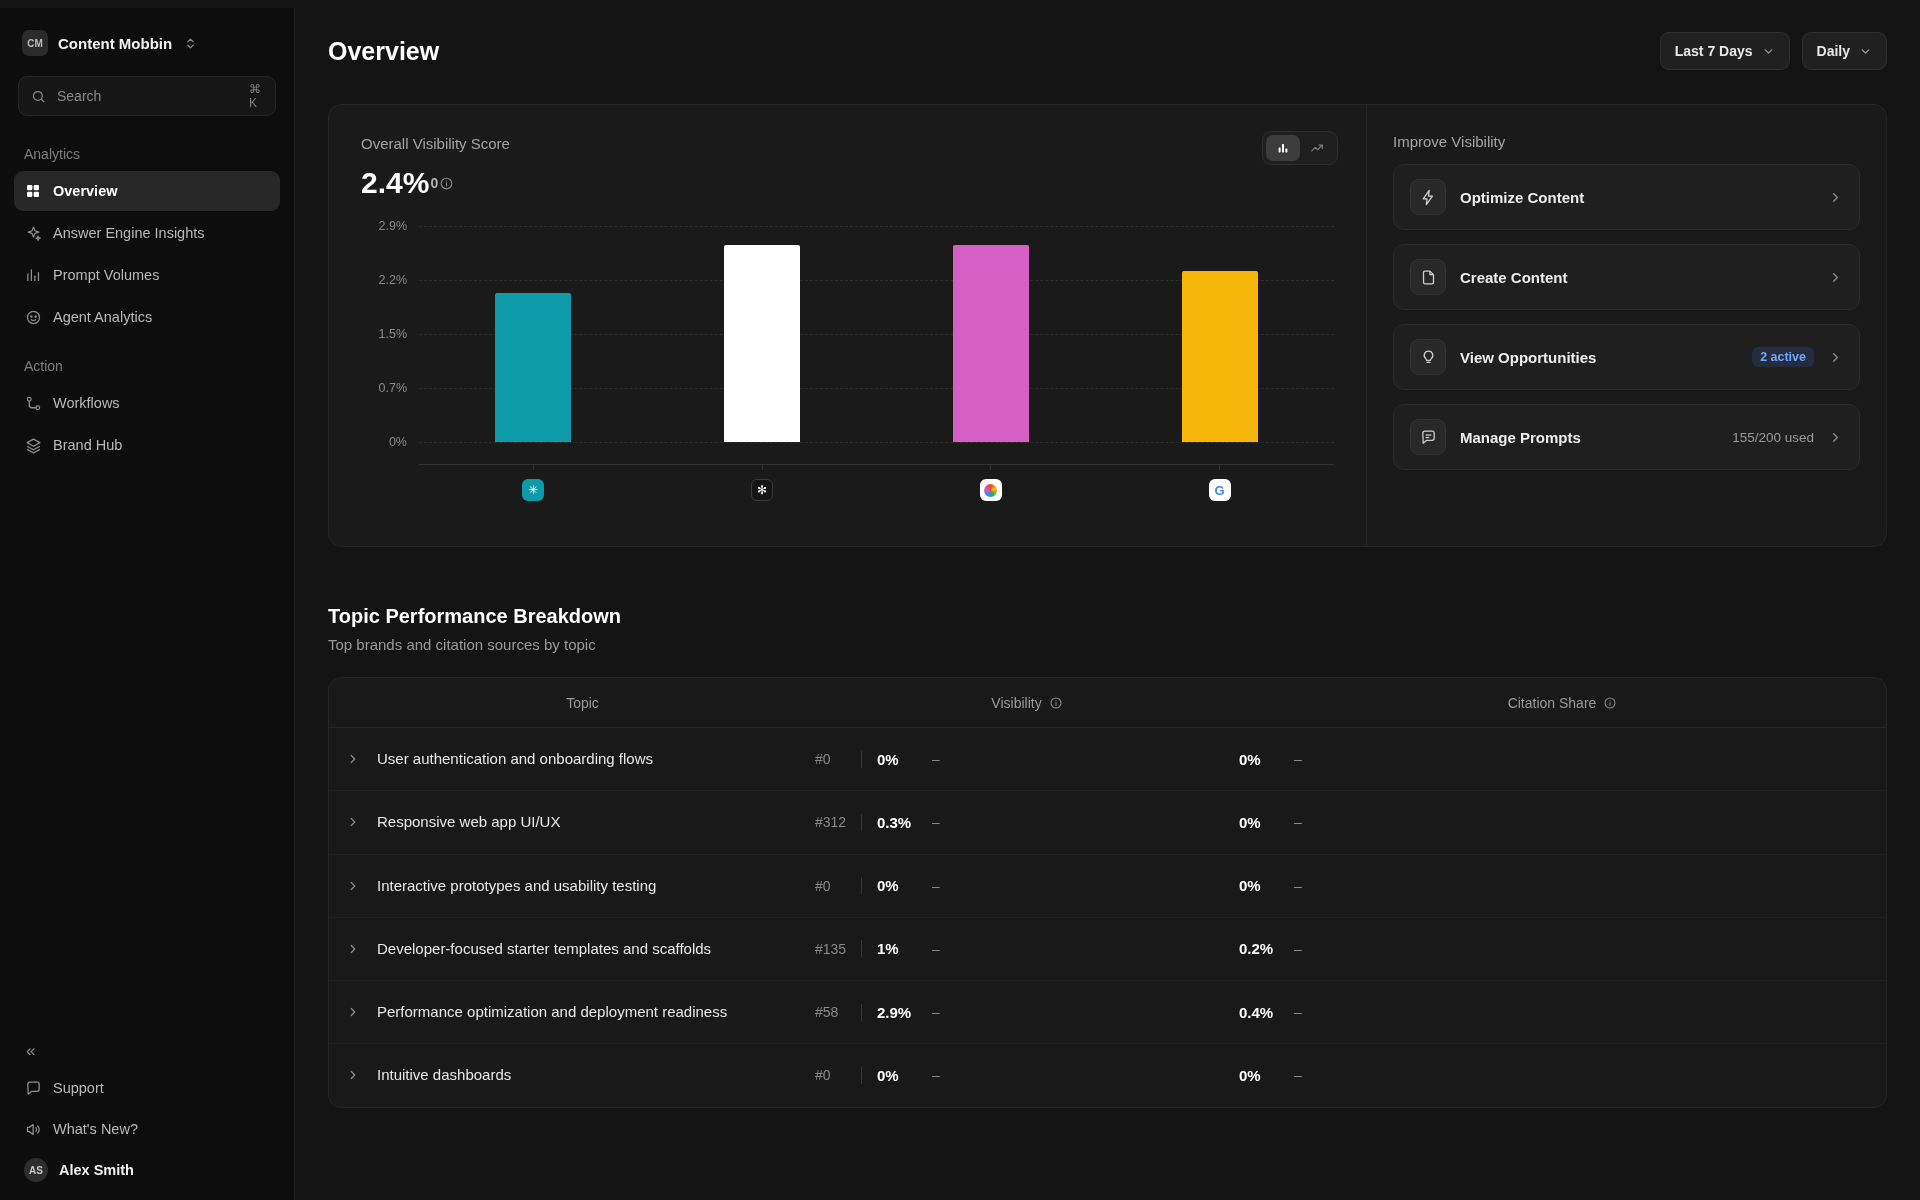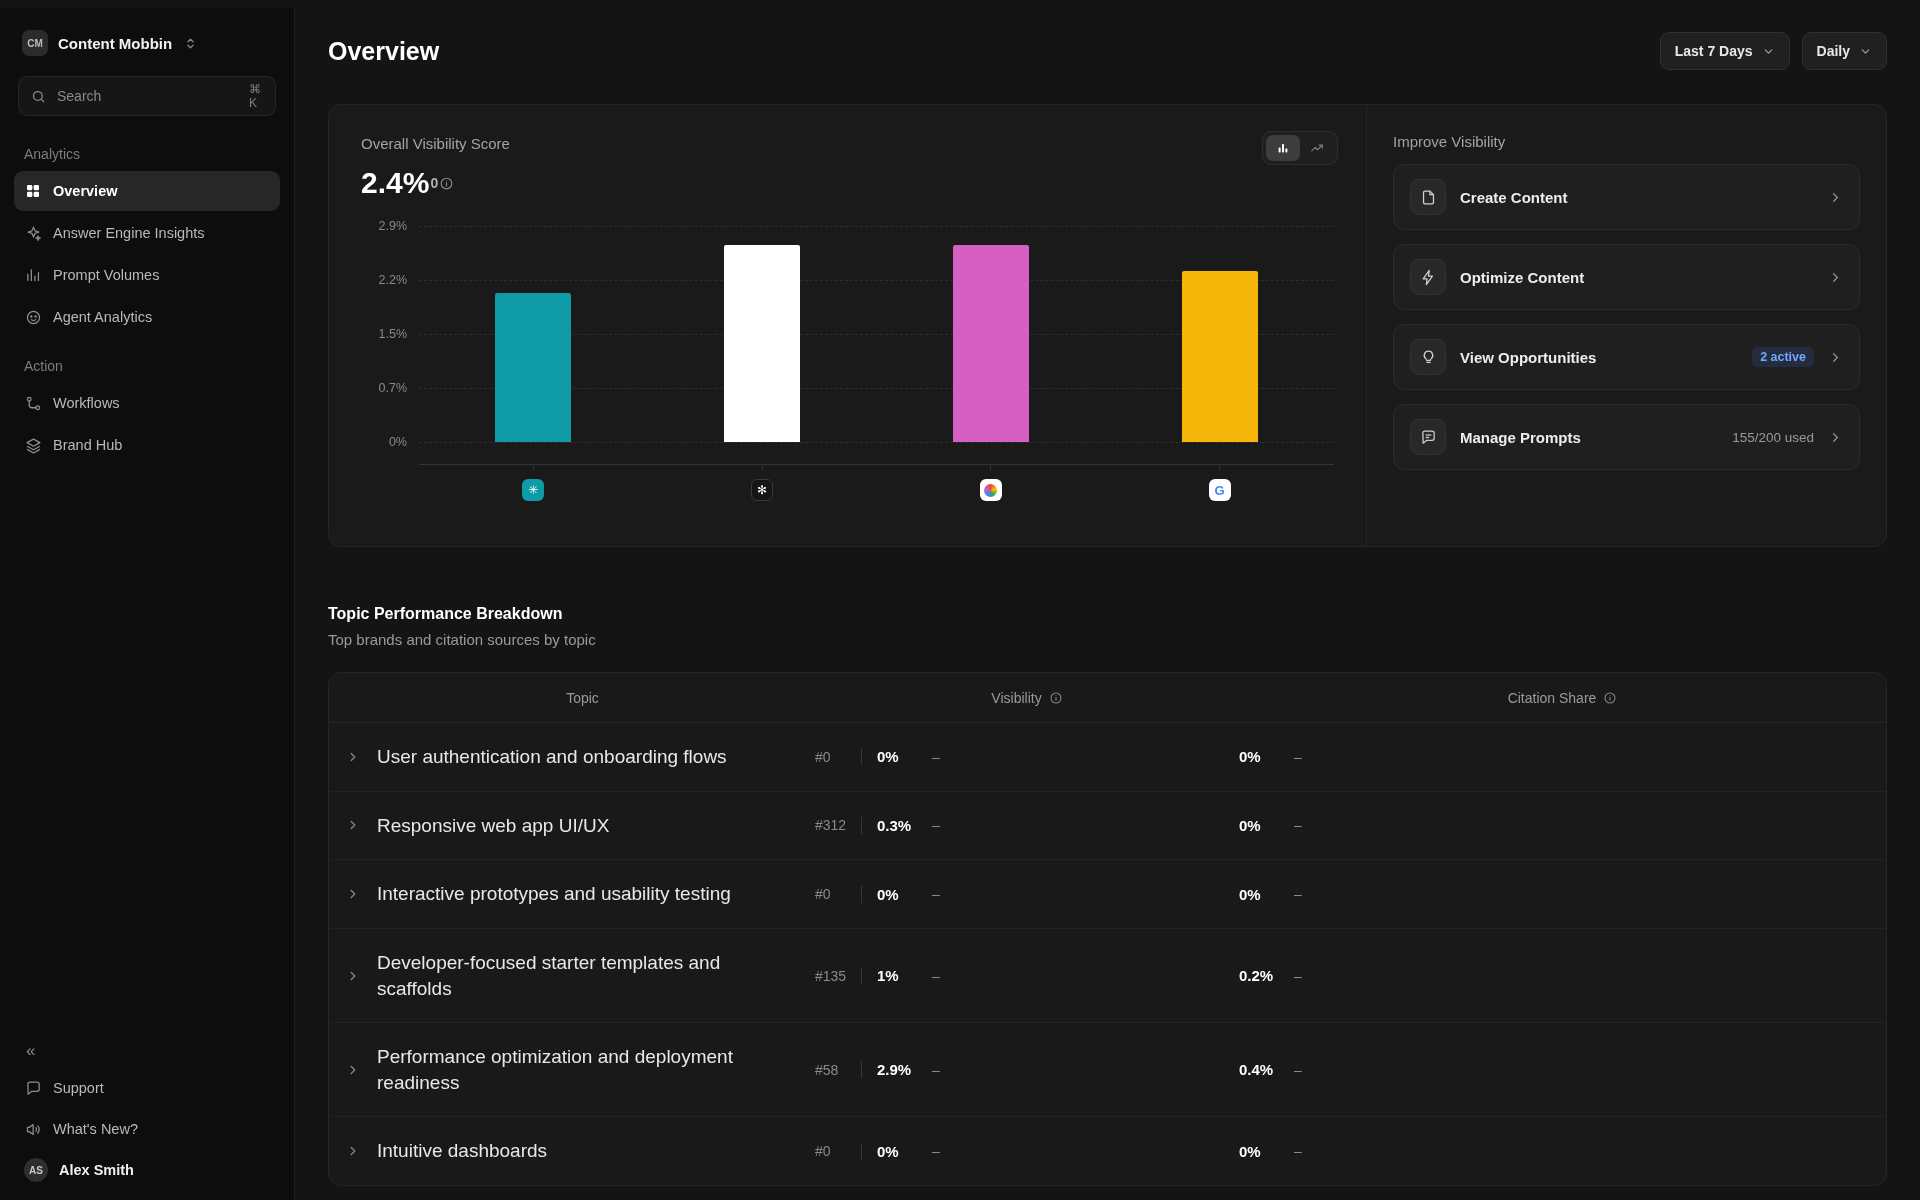--- a/index.html
+++ b/index.html
@@ -86,32 +86,32 @@
   .action-ic { width:36px; height:36px; border-radius:9px; background:#282828; border:1px solid #333;
     color:#cfcfcf; display:flex; align-items:center; justify-content:center; }
   .action-label { font-size:15px; font-weight:600; color:#ededed; flex:1; }
   .action-badge { font-size:12.5px; font-weight:700; color:#6ea8ff; background:rgba(70,130,246,0.14);
     border-radius:6px; padding:3px 8px; }
   .action-meta { font-size:13.5px; color:#9a9a9a; }
   .chev { color:#8a8a8a; display:flex; }
 
   
   .topics-head { margin-top:58px; }
-  .topics-title { font-size:16px; font-weight:700; color:#ffffff; }
+  .topics-title { font-size:20px; font-weight:700; color:#ffffff; }
   .topics-sub { font-size:15px; color:#9a9a9a; margin-top:8px; }
   .table-card { margin-top:24px; background:#191919; border:1px solid #262626; border-radius:13px;
     overflow:hidden; }
   .trow { display:grid; grid-template-columns:48px 438px 424px 1fr; align-items:center; }
   .thead { height:50px; border-bottom:1px solid #262626; color:#9a9a9a; font-size:14px; }
   .thead .th-topic { grid-column:1 / span 2; padding-left:21px; }
   .th-flex { display:flex; align-items:center; gap:7px;justify-content:center; }
   .trow.datarow { border-bottom:1px solid #222222; padding:21px 0; cursor:pointer; }
   .trow.datarow:last-child { border-bottom:none; }
   .row-chev { display:flex; justify-content:center; color:#8a8a8a; }
-  .topic-txt { font-size:19px; color:#e8e8e8; line-height:1.35; padding-right:28px; }
+  .topic-txt { font-size:15px; color:#e8e8e8; line-height:1.35; padding-right:28px; }
   .vis-cell { display:flex; align-items:center; }
   .rank { width:46px; font-size:14px; color:#8a8a8a; }
   .vdiv { width:1px; height:17px; background:#363636; }
   .val { font-size:15px; font-weight:700; color:#ffffff; margin-left:15px; min-width:55px; }
   .delta { font-size:14px; color:#8a8a8a; }
   .cit-cell { display:flex; align-items:center; }
   .cit-cell .val { margin-left:0; }
   svg { display:block; }
 </style>
 </head>
@@ -350,39 +350,39 @@
         </div>
       </div>
     </div>
 
     <div class="actions-pane">
       <div class="card-title">Improve Visibility</div>
 
       <div class="action-item">
         <span class="action-ic">
           <svg width="17" height="17" viewBox="0 0 24 24" fill="none" stroke="currentColor" stroke-width="1.8" stroke-linejoin="round">
-              <path d="M14 3H7a2 2 0 0 0-2 2v14a2 2 0 0 0 2 2h10a2 2 0 0 0 2-2V8z"></path>
-              <polyline points="14 3 14 8 19 8"></polyline>
-            </svg>
-        </span>
-        <span class="action-label">Create Content</span>
+              <path d="M13 2L4.5 14H10l-1 8 8.5-12H12z"></path>
+            </svg>
+        </span>
+        <span class="action-label">Optimize Content</span>
         <span class="chev">
           <svg width="15" height="15" viewBox="0 0 24 24" fill="none" stroke="currentColor" stroke-width="2.2" stroke-linecap="round" stroke-linejoin="round">
               <polyline points="9 6 15 12 9 18"></polyline>
             </svg>
         </span>
       </div>
 
       <div class="action-item">
         <span class="action-ic">
           <svg width="17" height="17" viewBox="0 0 24 24" fill="none" stroke="currentColor" stroke-width="1.8" stroke-linejoin="round">
-              <path d="M13 2L4.5 14H10l-1 8 8.5-12H12z"></path>
-            </svg>
-        </span>
-        <span class="action-label">Optimize Content</span>
+              <path d="M14 3H7a2 2 0 0 0-2 2v14a2 2 0 0 0 2 2h10a2 2 0 0 0 2-2V8z"></path>
+              <polyline points="14 3 14 8 19 8"></polyline>
+            </svg>
+        </span>
+        <span class="action-label">Create Content</span>
         <span class="chev">
           <svg width="15" height="15" viewBox="0 0 24 24" fill="none" stroke="currentColor" stroke-width="2.2" stroke-linecap="round" stroke-linejoin="round">
               <polyline points="9 6 15 12 9 18"></polyline>
             </svg>
         </span>
       </div>
 
       <div class="action-item">
         <span class="action-ic">
           <svg width="17" height="17" viewBox="0 0 24 24" fill="none" stroke="currentColor" stroke-width="1.8" stroke-linecap="round" stroke-linejoin="round">

